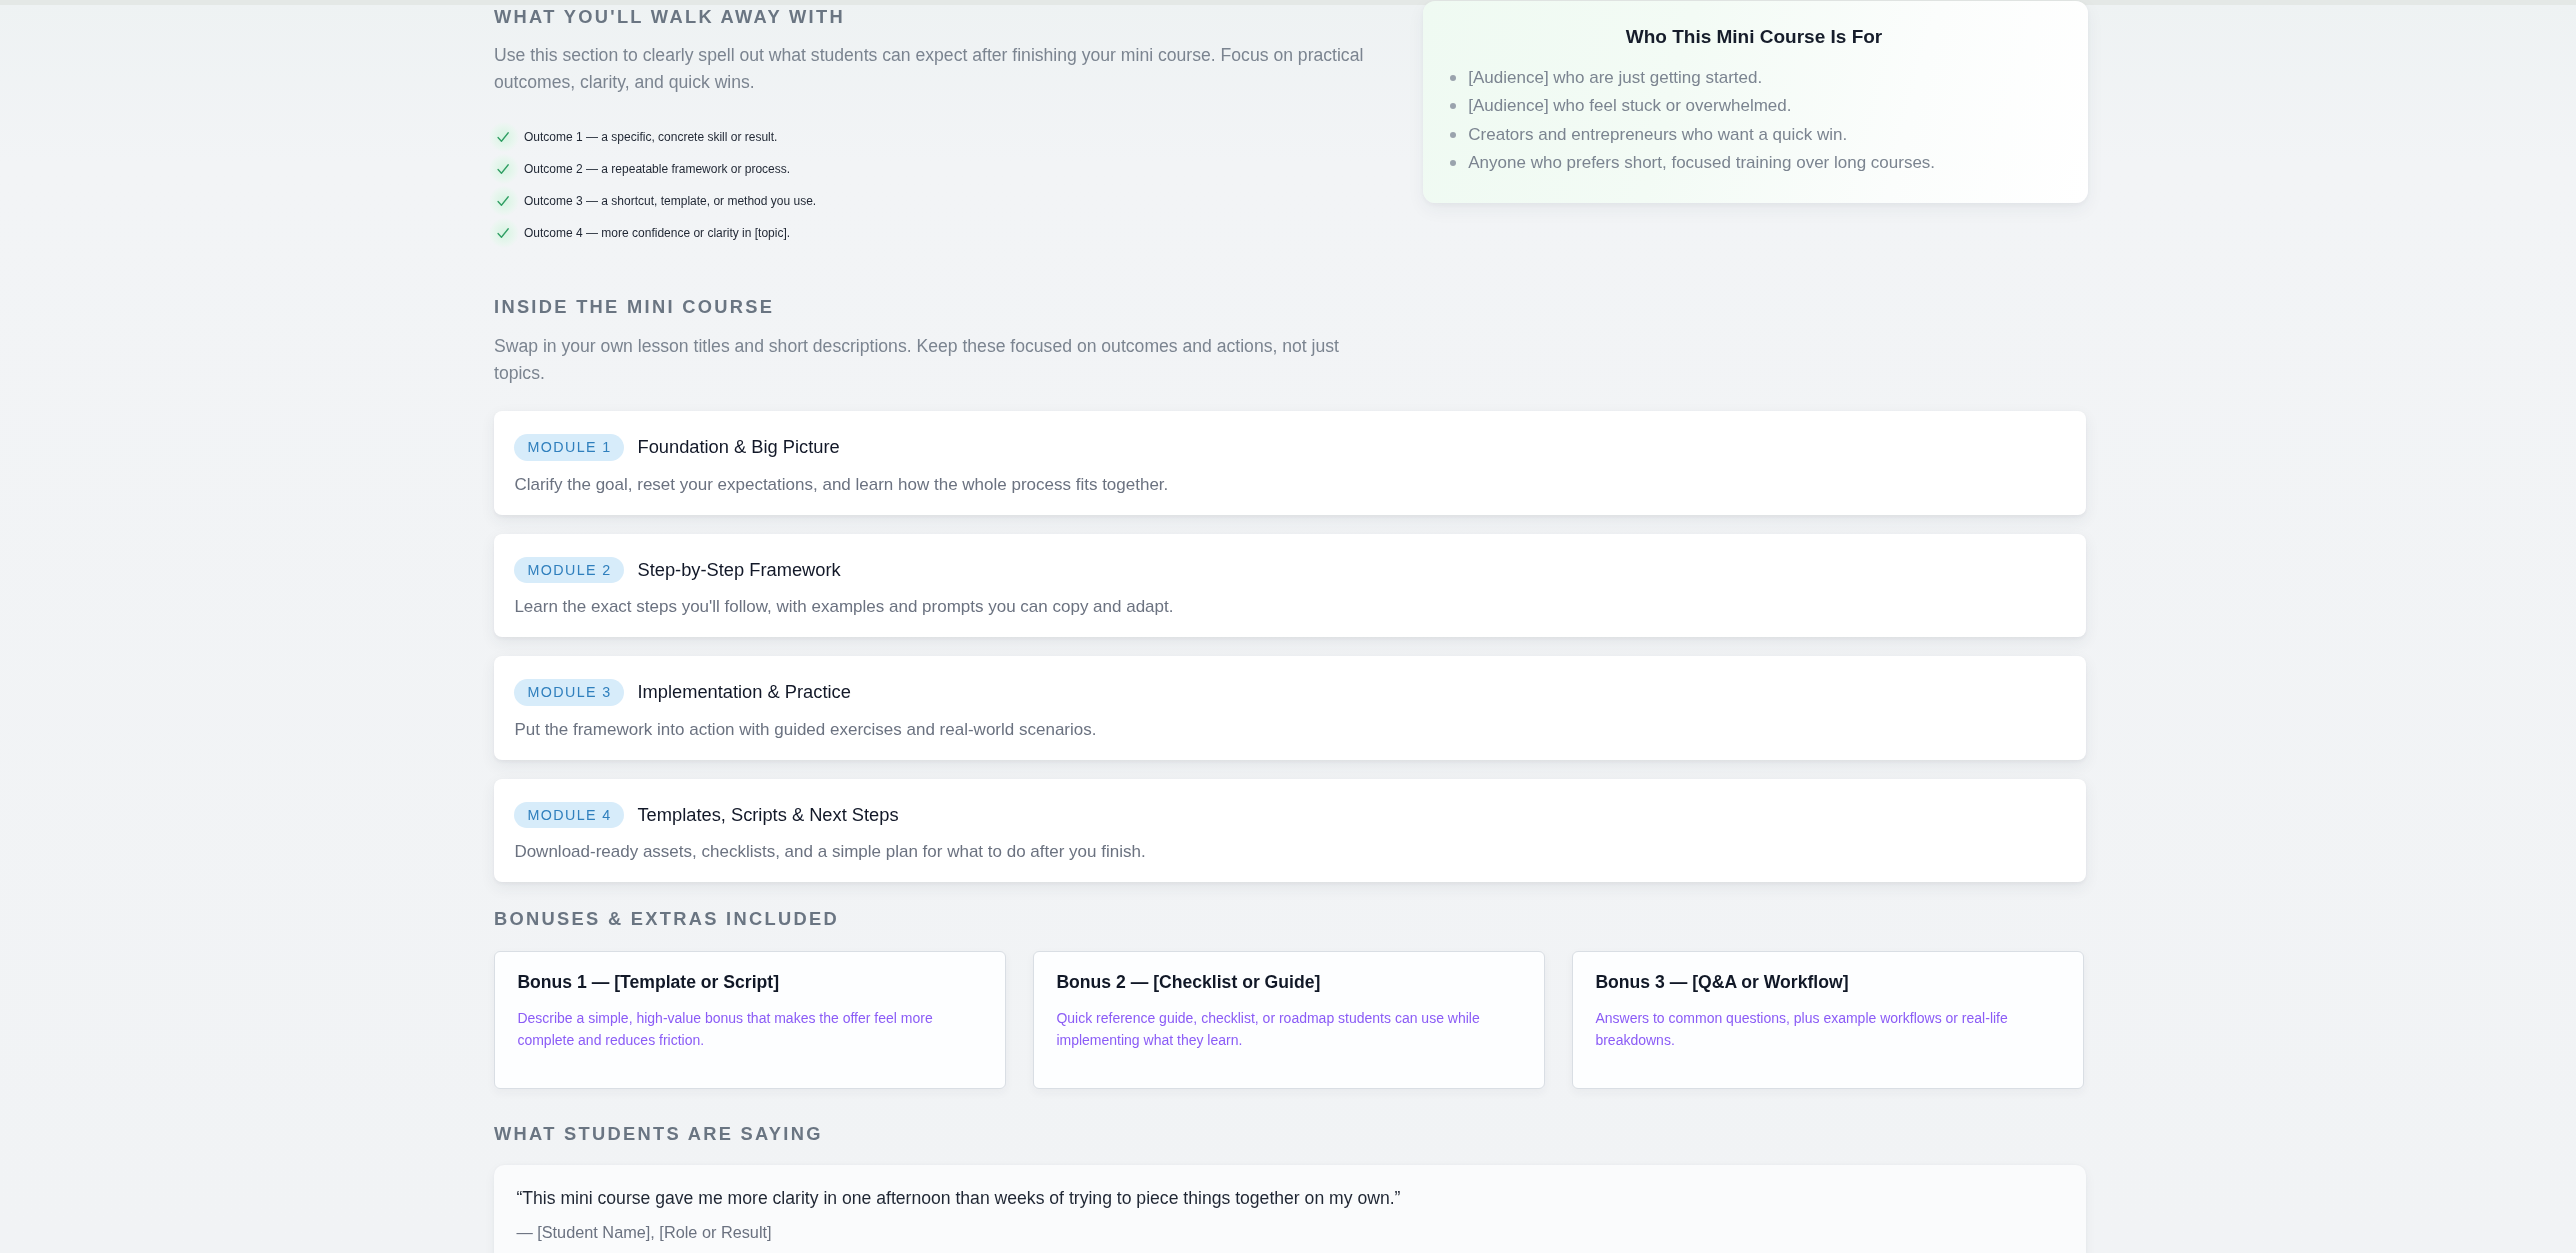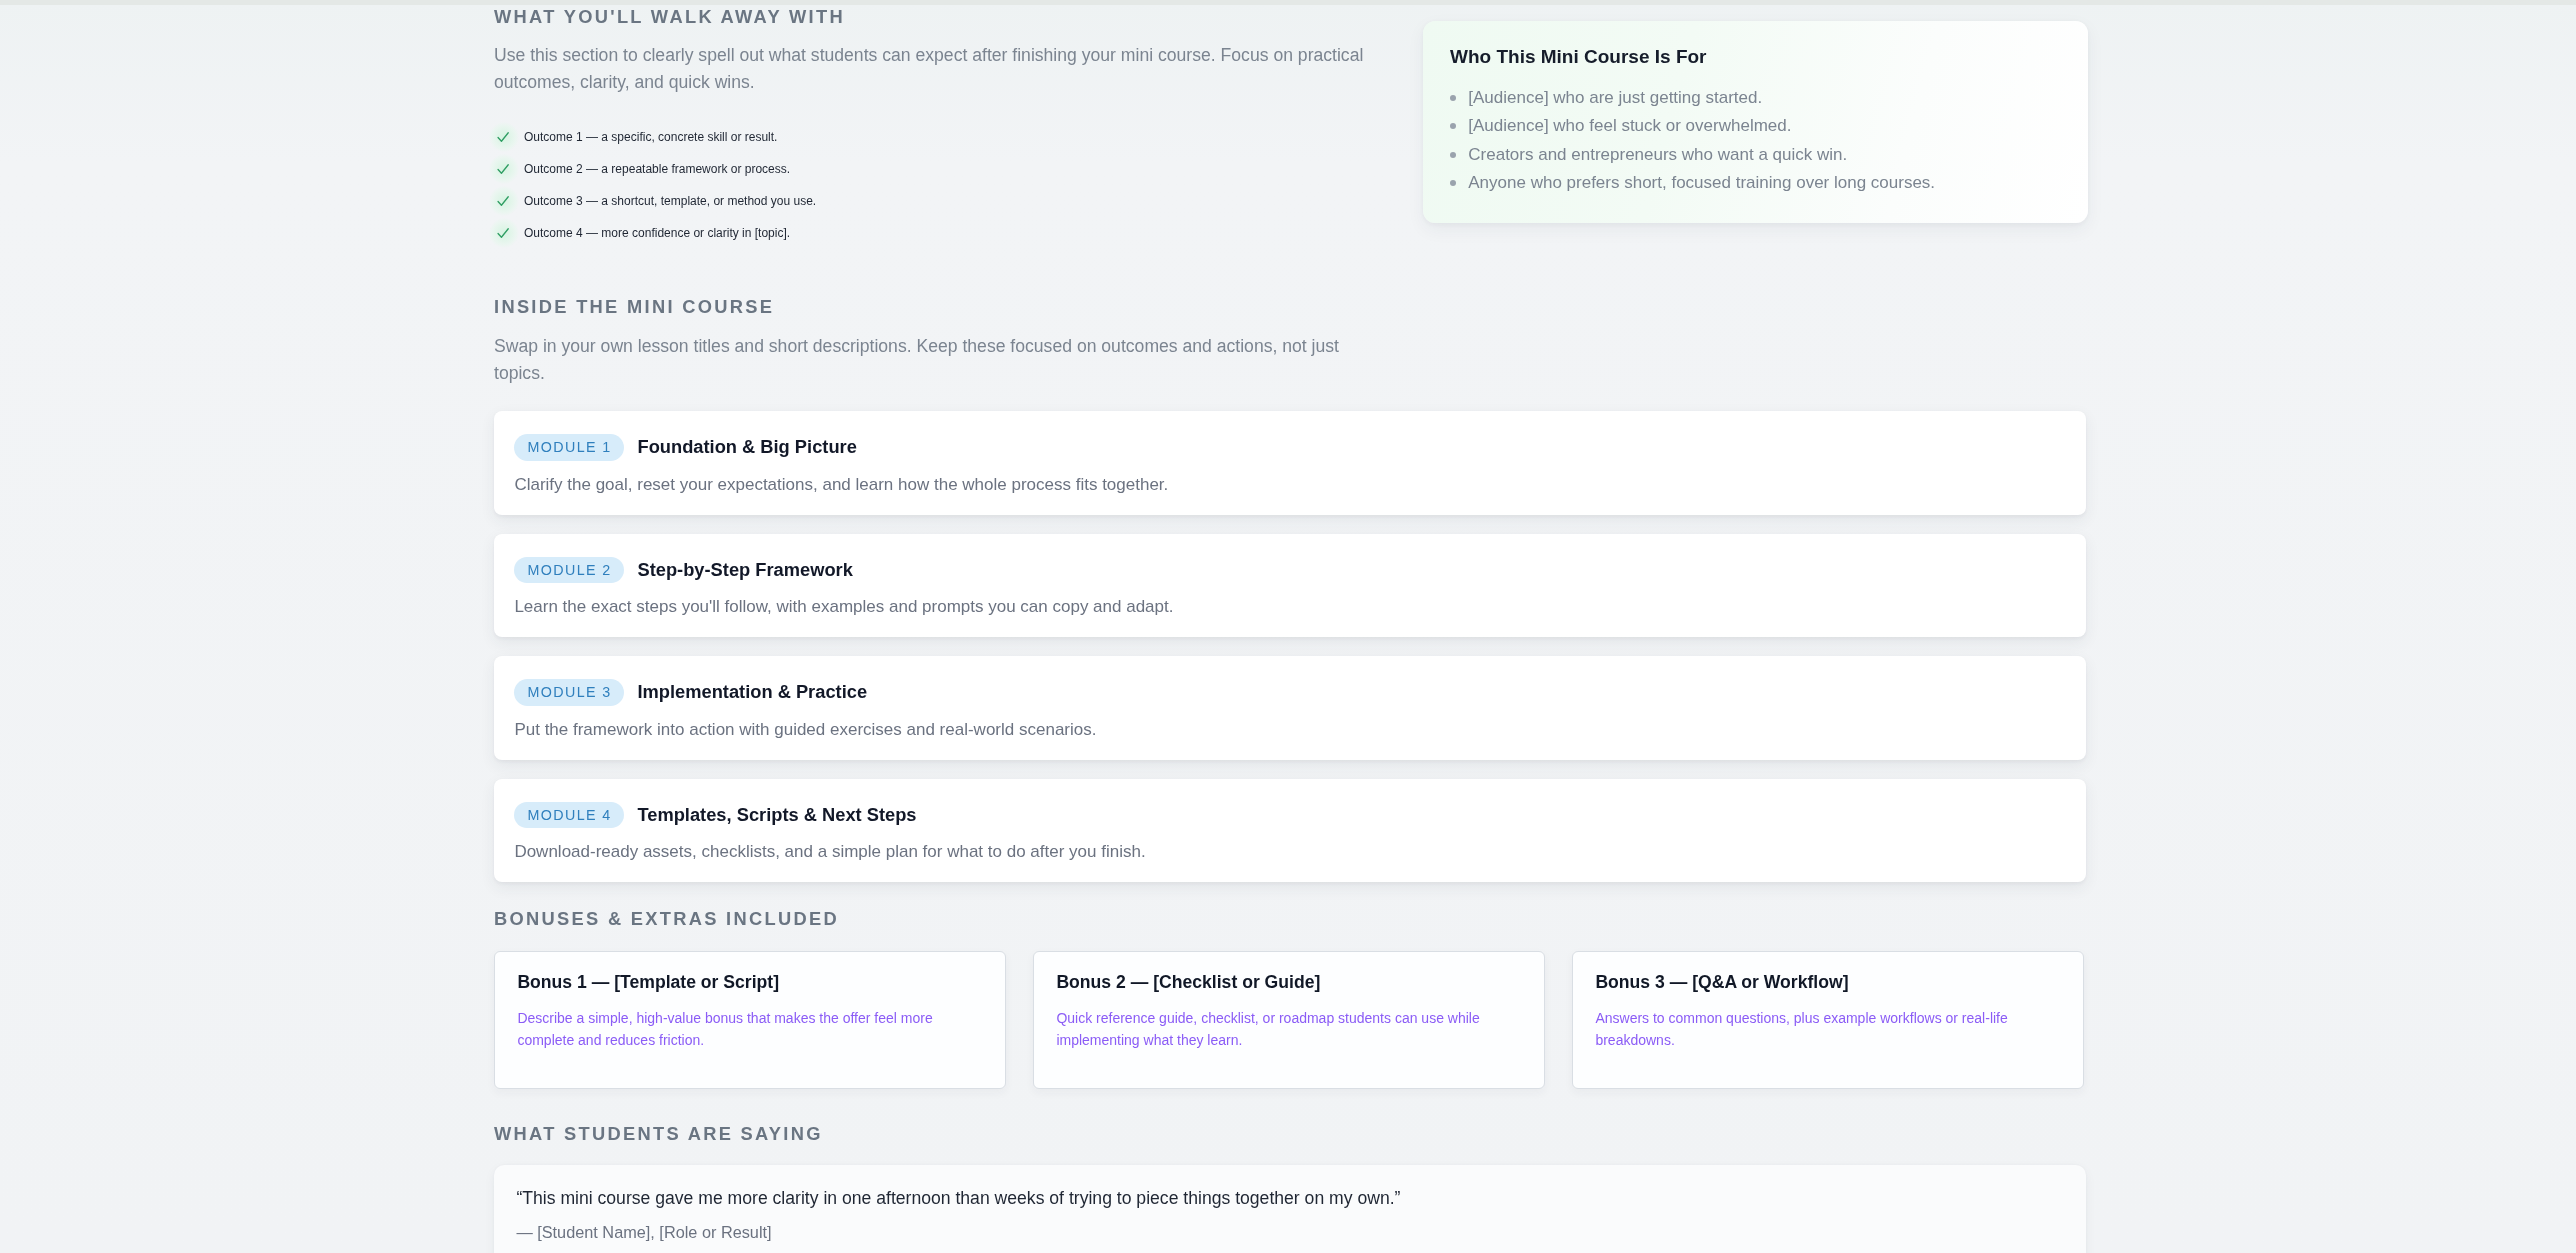--- a/index.html
+++ b/index.html
@@ -82,28 +82,29 @@
   .outcome-label {
     font-size: 12px;
     color: #1f2633;
     margin-left: 5.4px;
     line-height: 1;
   }
 
   
   .audience-card {
     position: absolute;
-    top: 21px;
+    top: 1px;
     left: 1423px;
     width: 665px;
     height: 202px;
     border-radius: 12.2px;
     background: linear-gradient(105deg, #effaf2 0%, #f3fbf5 38%, #fbfdfc 72%, #ffffff 100%);
     box-shadow: 0 6.8px 17.6px rgba(40,60,80,0.055), 0 1.4px 4.1px rgba(40,60,80,0.04);
     padding: 26px 30px 12px 27px;
+    text-align: center;
   }
   .audience-title {
     font-size: 19px;
     font-weight: bold;
     color: #161d2b;
     line-height: 1;
   }
   .audience-list { list-style: none; margin-top: 17.6px; }
   .audience-row {
     display: flex;
@@ -139,21 +140,21 @@
     font-size: 14.3px;
     letter-spacing: 1.4px;
     font-weight: normal;
     padding: 6.1px 12.2px 6.1px 13px;
     border-radius: 678px;
     line-height: 1;
     white-space: nowrap;
   }
   .module-title {
     font-size: 18.3px;
-    font-weight: bold;
+    font-weight: normal;
     color: #121828;
     margin-left: 13.6px;
     line-height: 1;
   }
   .module-desc {
     font-size: 17px;
     color: #6b7280;
     margin-top: 15px;
     line-height: 1;
   }

